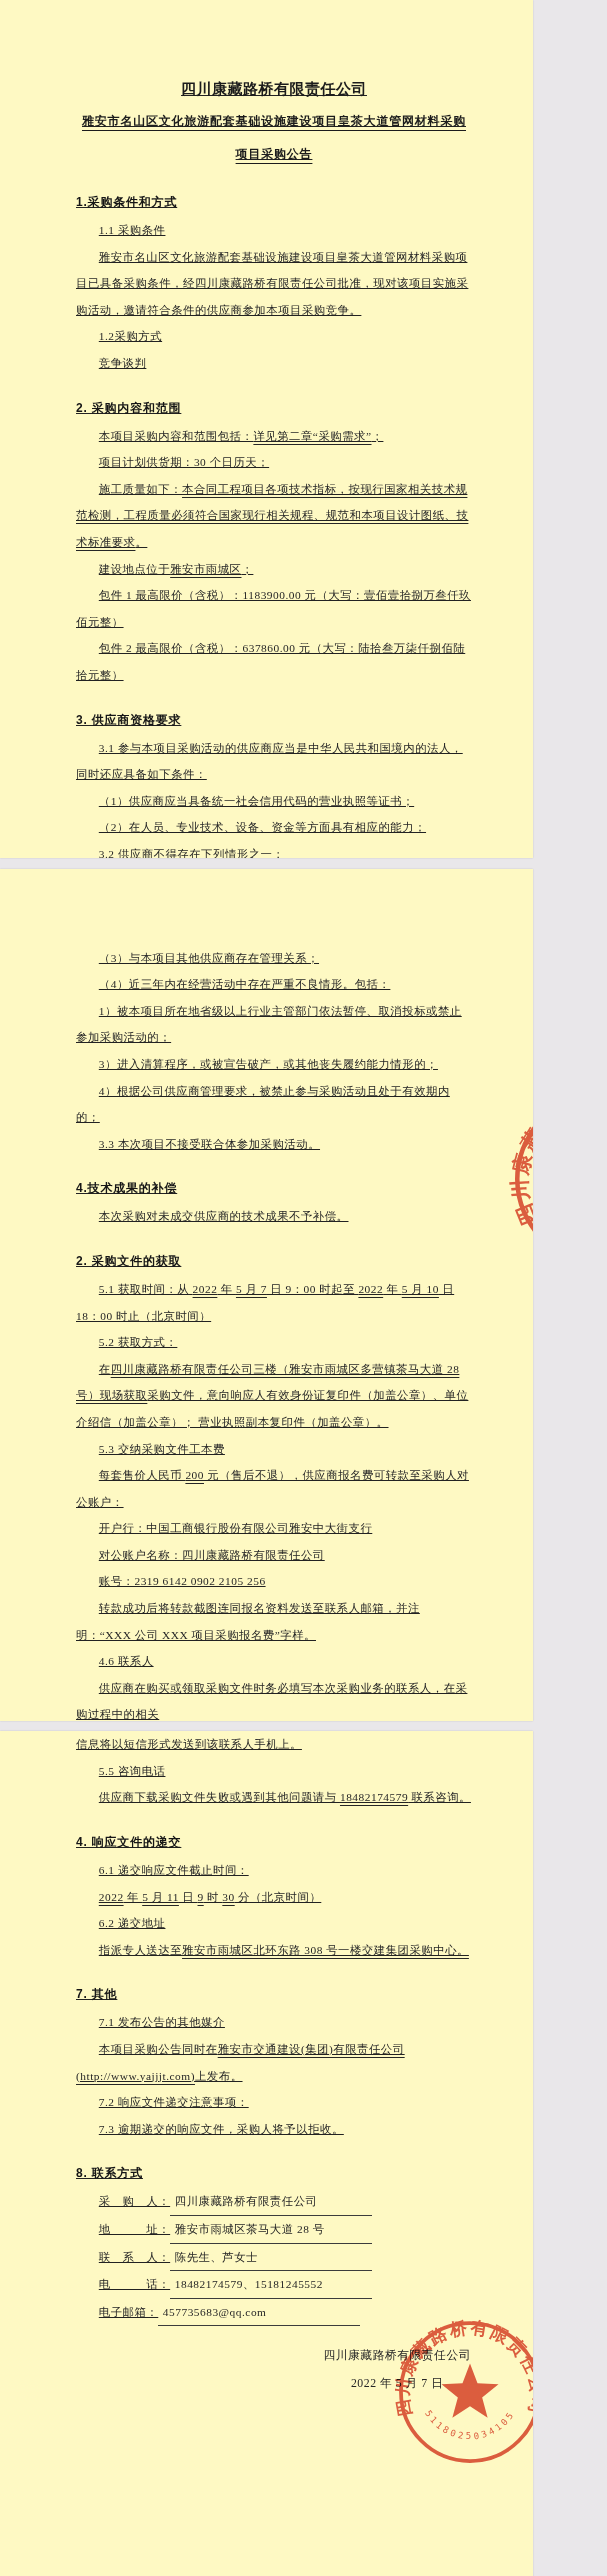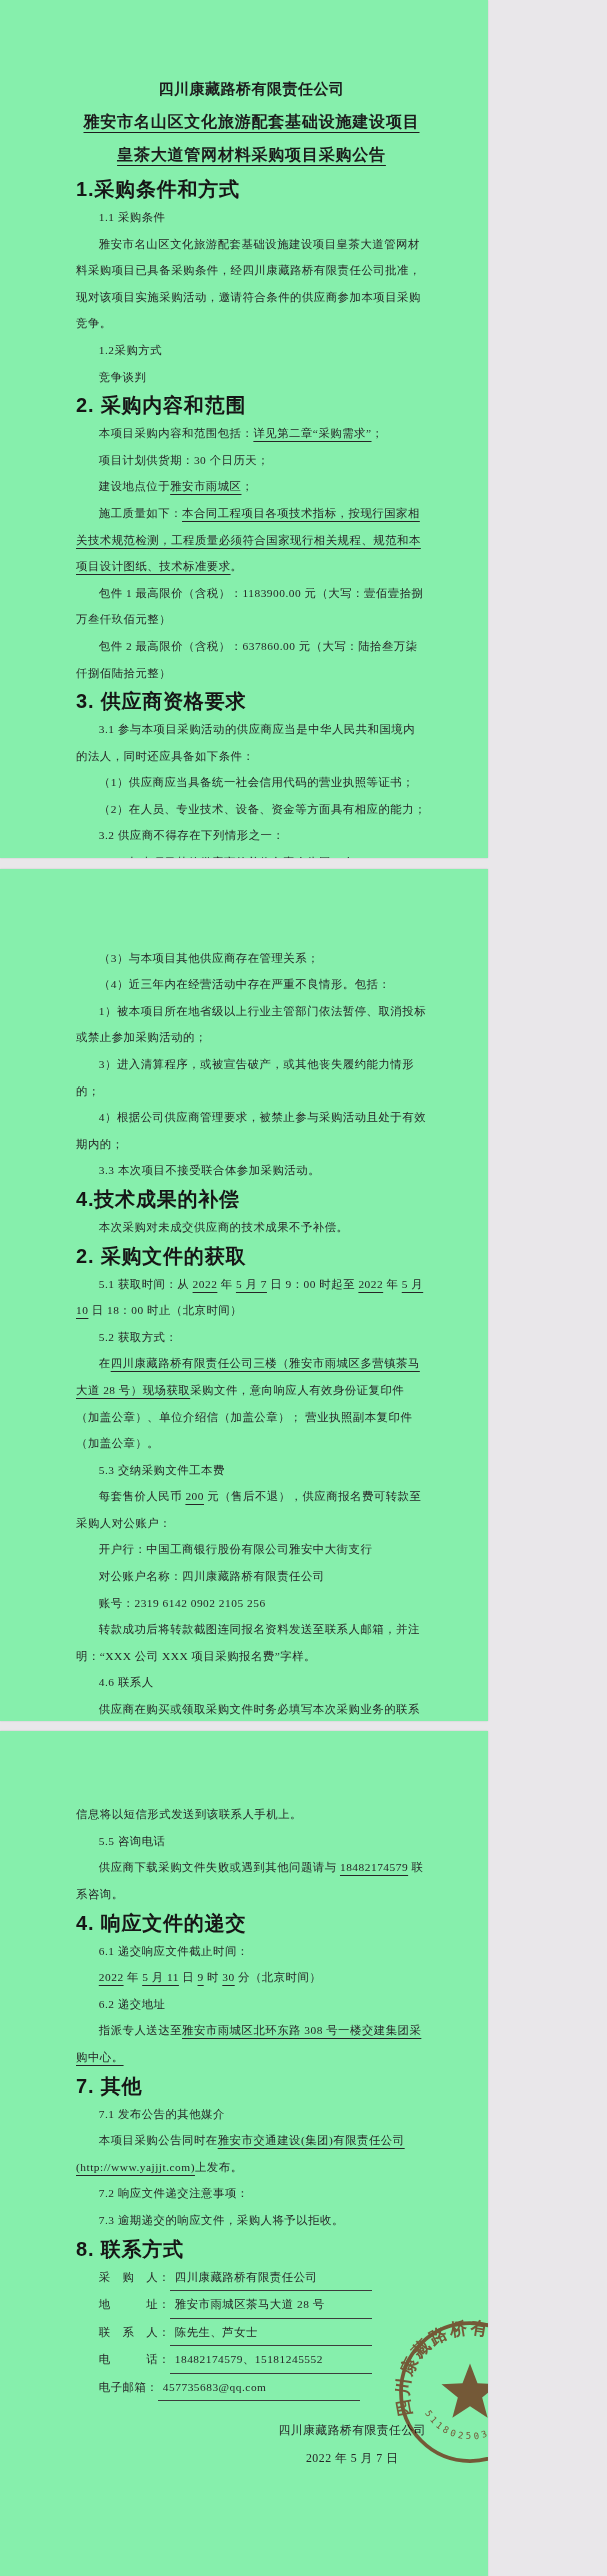--- a/index.html
+++ b/index.html
@@ -1,32 +1,32 @@
 <!DOCTYPE html>
 <html style="font-size:12px"><head>
 <meta charset="utf-8">
 <style>
   html,body{margin:0;padding:0;background:#e9e7ea;}
   body{width:607px;font-family:"Liberation Serif","DejaVu Serif",serif;color:#222;}
-  .page{position:relative;width:488px;background:#86efac;overflow:hidden;box-shadow:0 0 1.5px rgba(0,0,0,.15);}
+  .page{position:relative;width:533px;background:#fef9c3;overflow:hidden;box-shadow:0 0 1.5px rgba(0,0,0,.15);text-decoration:underline;}
   #page-1{height:858px;}
   #page-2{height:852px;margin-top:10.6px;}
   #page-3{height:846px;margin-top:10.6px;}
   .content{padding:0 61px 0 76px;}
   #page-1 .content{padding-top:73px;}
   #page-2 .content{padding-top:76px;}
-  #page-3 .content{padding-top:70px;}
+  #page-3 .content{}
   .blk{margin:0;font-size:11.4px;line-height:26.6px;letter-spacing:0.5px;color:#262626;}
   .t1{font-family:"Liberation Sans","DejaVu Sans",sans-serif;font-weight:bold;font-size:15px;
       text-align:center;line-height:32px;color:#1c1c1c;}
-  .t2{font-family:"Liberation Sans","DejaVu Sans",sans-serif;font-weight:bold;font-size:16px;
+  .t2{font-family:"Liberation Sans","DejaVu Sans",sans-serif;font-weight:bold;font-size:12px;
       text-align:center;line-height:33px;color:#1c1c1c;text-decoration:underline;
       text-underline-offset:4.6px;text-decoration-thickness:1.1px;margin-bottom:3px;letter-spacing:0.8px;}
-  .h1{font-family:"Liberation Sans","DejaVu Sans",sans-serif;font-weight:bold;font-size:20px;
-      line-height:30px;color:#161616;letter-spacing:0.8px;}
+  .h1{font-family:"Liberation Sans","DejaVu Sans",sans-serif;font-weight:bold;font-size:12px;
+      line-height:30px;color:#161616;letter-spacing:0.8px;margin-top:16px;}
   .para{text-indent:2em;}
   .cont{text-indent:0;}
   .u{text-decoration:underline;text-underline-offset:3.8px;text-decoration-thickness:0.8px;}
   .field .fval{display:inline-block;text-indent:0;min-width:194px;border-bottom:0.8px solid #3c3c3c;
       padding:0 3px 0 4.6px;}
   .sig{margin-top:15px;padding-right:62px;text-align:right;}
   .sig-inner{display:inline-block;text-align:center;}
   .sig-inner p{margin:0;font-size:11.8px;line-height:28px;letter-spacing:0.5px;color:#262626;}
   
   .seal{position:absolute;opacity:.82;mix-blend-mode:multiply;pointer-events:none;}
@@ -48,22 +48,22 @@
       <p class="blk t1"><span>四川康藏路桥有限责任公司</span></p>
       <p class="blk t2"><span>雅安市名山区文化旅游配套基础设施建设项目皇茶大道管网材料采购项目采购公告</span></p>
       <p class="blk h1"><span>1.采购条件和方式</span></p>
       <p class="blk para"><span>1.1 采购条件</span></p>
       <p class="blk para"><span>雅安市名山区文化旅游配套基础设施建设项目皇茶大道管网材料采购项目已具备采购条件，经四川康藏路桥有限责任公司批准，现对该项目实施采购活动，邀请符合条件的供应商参加本项目采购竞争。</span></p>
       <p class="blk para"><span>1.2采购方式</span></p>
       <p class="blk para"><span>竞争谈判</span></p>
       <p class="blk h1"><span>2. 采购内容和范围</span></p>
       <p class="blk para"><span>本项目采购内容和范围包括：</span><span class="u">详见第二章“采购需求”</span><span>；</span></p>
       <p class="blk para"><span>项目计划供货期：30 个日历天；</span></p>
+      <p class="blk para"><span>施工质量如下：</span><span class="u">本合同工程项目各项技术指标，按现行国家相关技术规范检测，工程质量必须符合国家现行相关规程、规范和本项目设计图纸、技术标准要求</span><span>。</span></p>
       <p class="blk para"><span>建设地点位于</span><span class="u">雅安市雨城区</span><span>；</span></p>
-      <p class="blk para"><span>施工质量如下：</span><span class="u">本合同工程项目各项技术指标，按现行国家相关技术规范检测，工程质量必须符合国家现行相关规程、规范和本项目设计图纸、技术标准要求</span><span>。</span></p>
       <p class="blk para"><span>包件 1 最高限价（含税）：1183900.00 元（大写：壹佰壹拾捌万叁仟玖佰元整）</span></p>
       <p class="blk para"><span>包件 2 最高限价（含税）：637860.00 元（大写：陆拾叁万柒仟捌佰陆拾元整）</span></p>
       <p class="blk h1"><span>3.  供应商资格要求</span></p>
       <p class="blk para"><span>3.1 参与本项目采购活动的供应商应当是中华人民共和国境内的法人，同时还应具备如下条件：</span></p>
       <p class="blk para"><span>（1）供应商应当具备统一社会信用代码的营业执照等证书；</span></p>
       <p class="blk para"><span>（2）在人员、专业技术、设备、资金等方面具有相应的能力；</span></p>
       <p class="blk para"><span>3.2 供应商不得存在下列情形之一：</span></p>
       <p class="blk para"><span>（1）与本项目其他供应商的单位负责人为同一人；</span></p>
       <p class="blk para"><span>（2）与本项目其他供应商存在直接控股关系；</span></p>
     </div>

